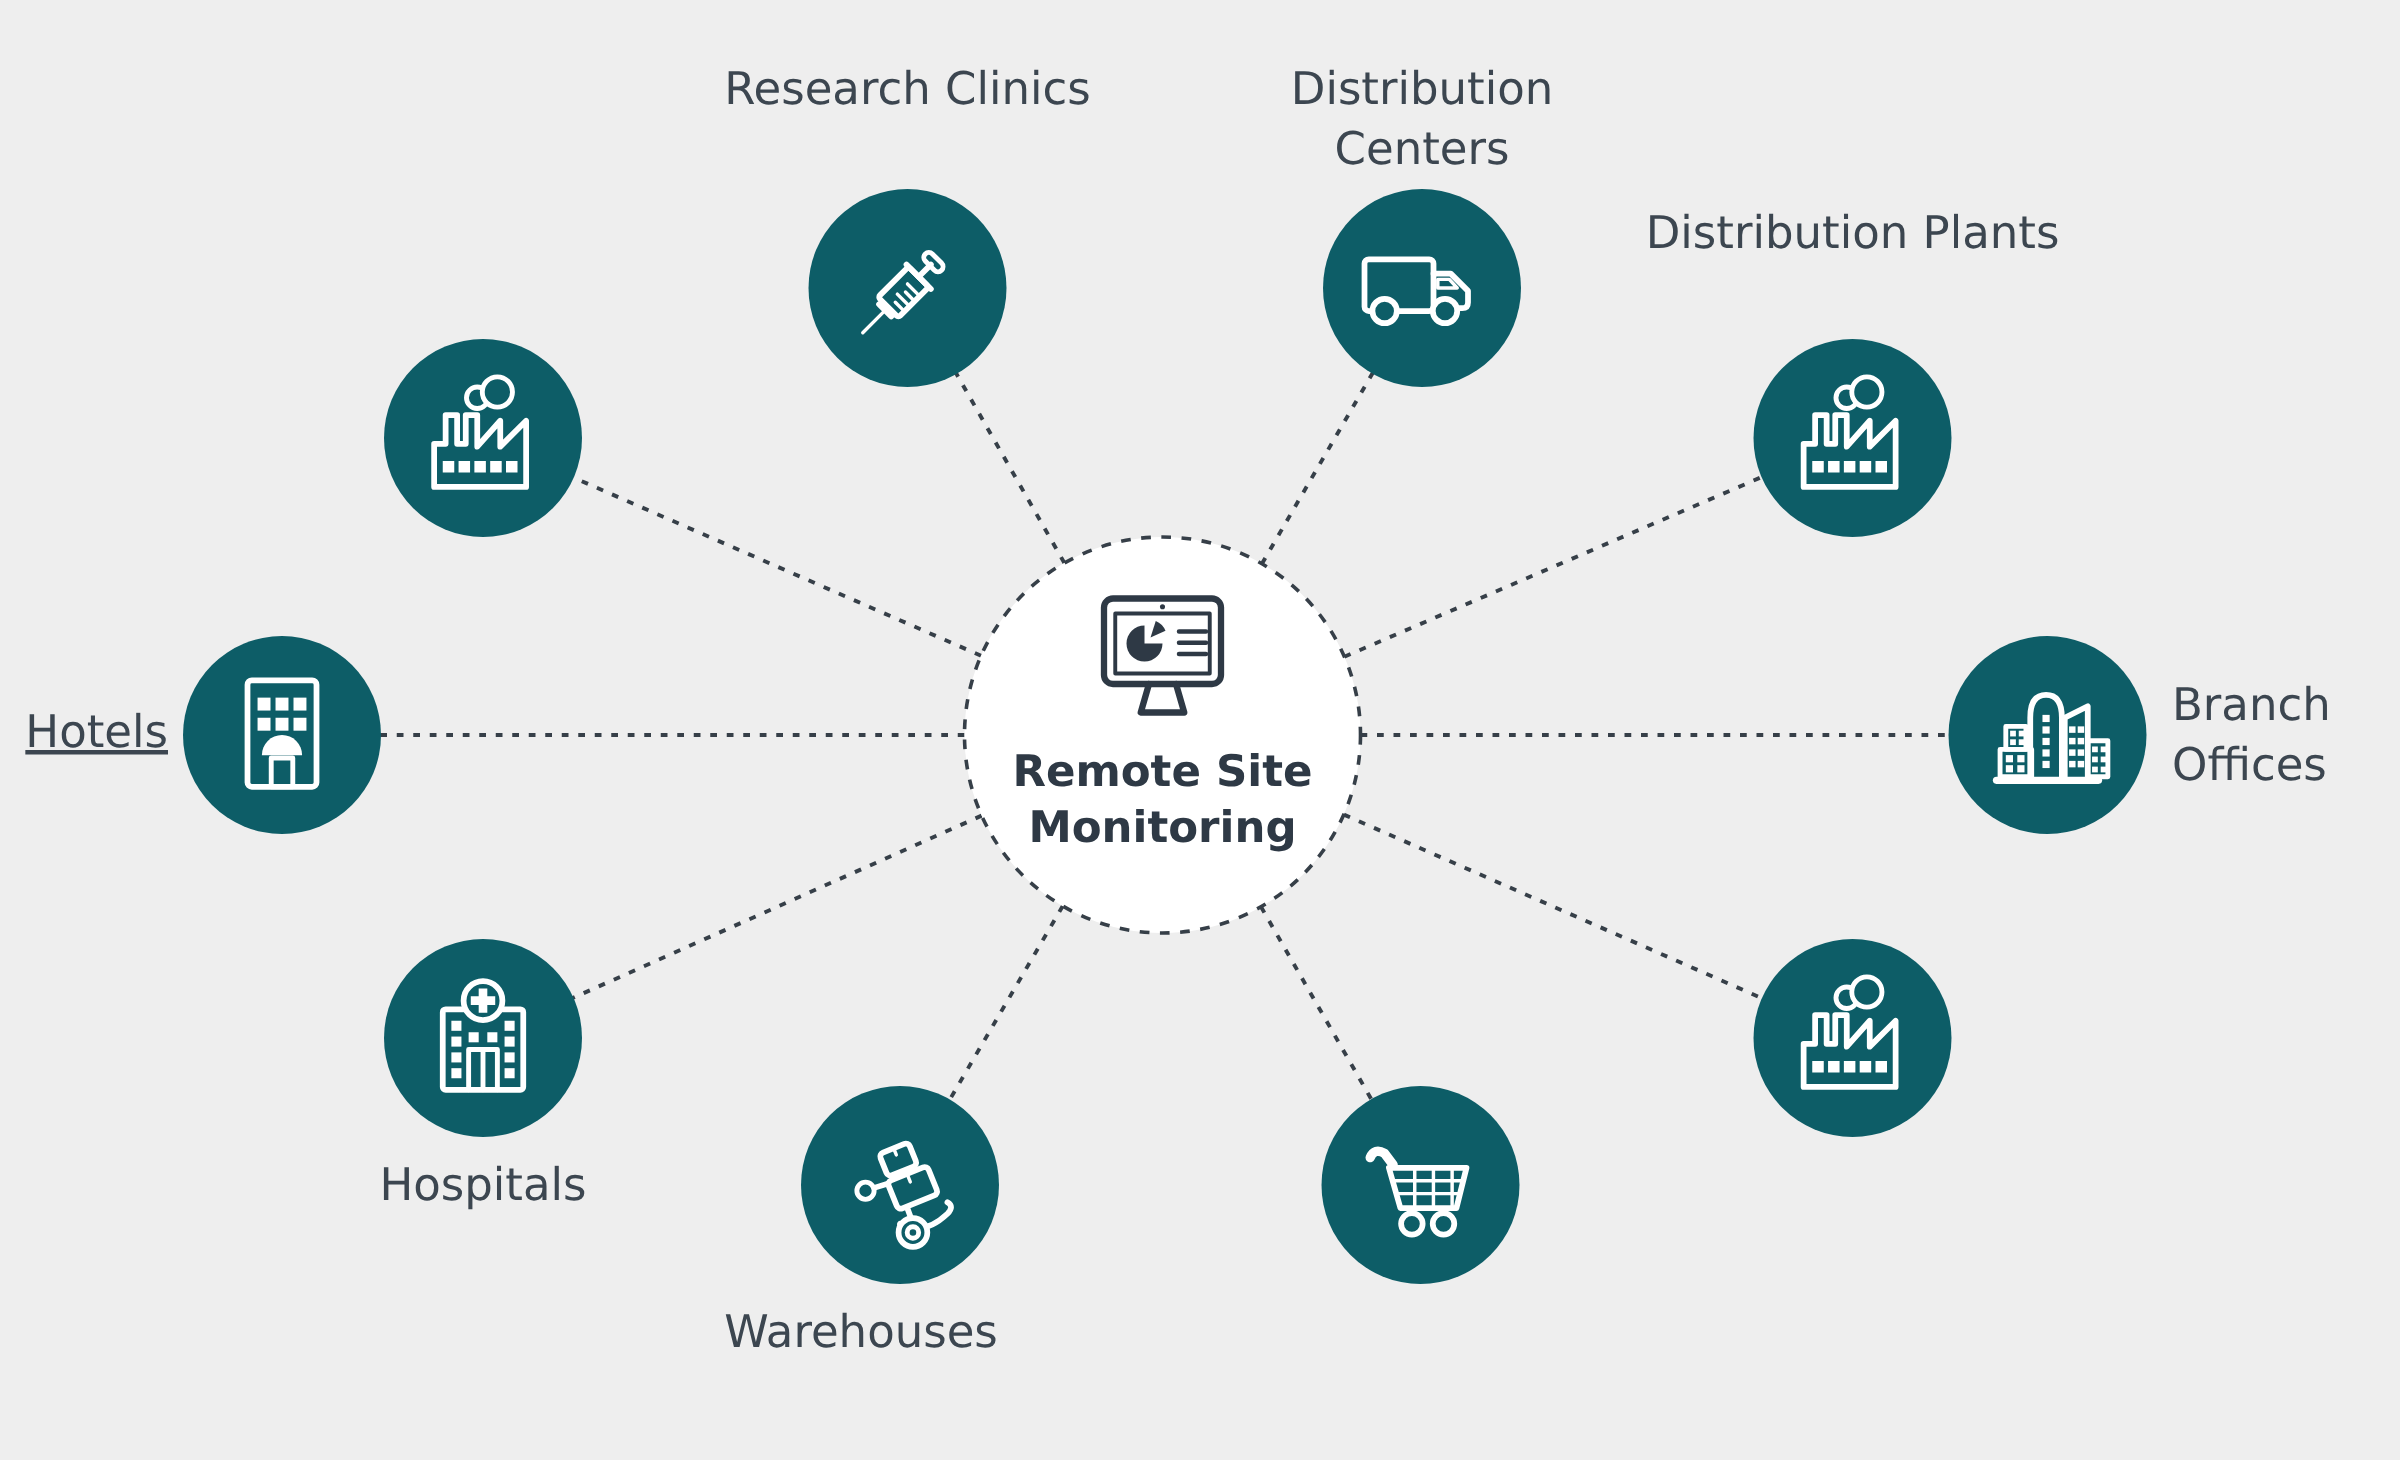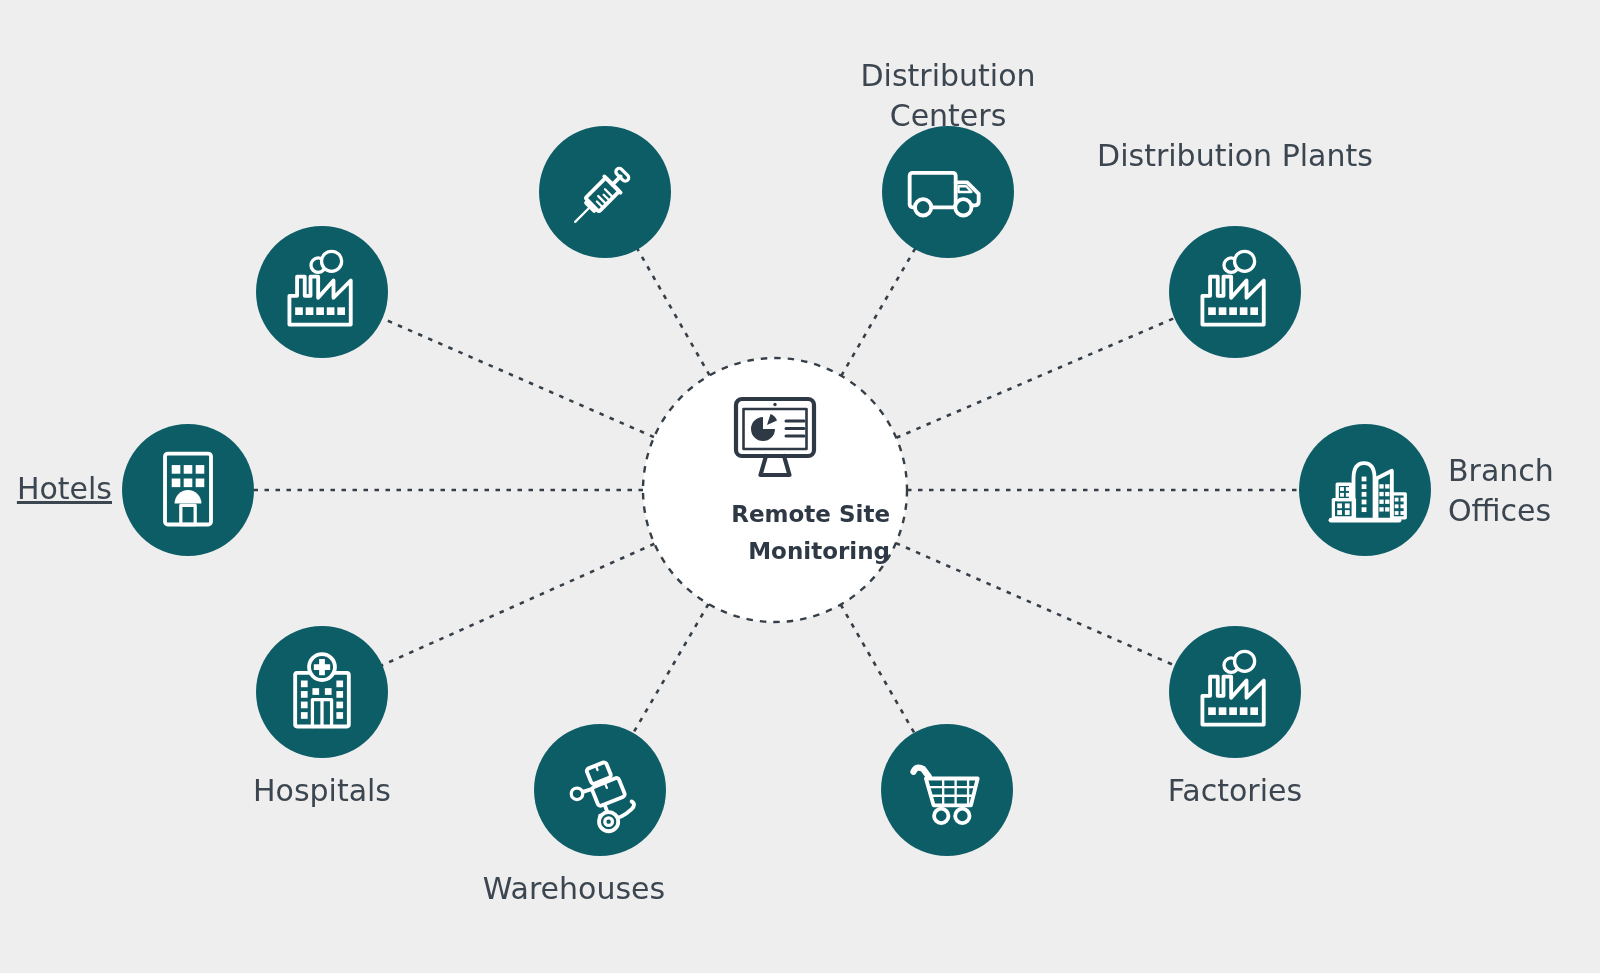--- a/index.html
+++ b/index.html
@@ -20,21 +20,21 @@
   .hub-ring{fill:var(--center-fill);stroke:var(--connector);stroke-width:2.4;stroke-dasharray:6.5 7;}
   .node-circle{position:absolute;width:132px;height:132px;border-radius:50%;
     background:var(--node-fill);display:flex;align-items:center;justify-content:center;z-index:2;}
   .node-circle svg{width:92px;height:92px;display:block;}
   .label{position:absolute;font-size:30px;line-height:40px;color:var(--label-text);z-index:2;}
   .t-center{text-align:center;}
   .t-right{text-align:right;text-decoration:underline;}
   .t-left{text-align:left;}
   .center-wrap{position:absolute;left:660px;top:396px;width:230px;z-index:2;text-align:center;}
   .center-label{position:absolute;left:660px;top:496px;width:230px;z-index:2;
-    font-size:23px;line-height:37px;font-weight:bold;color:var(--center-text);text-align:right;}
+    font-size:29px;line-height:37px;font-weight:bold;color:var(--center-text);text-align:center;}
   .icm{stroke:var(--center-text);fill:none;stroke-linecap:round;stroke-linejoin:round;display:block;margin:0 auto;}
   .mw4{stroke-width:4.2;}
   .mw2{stroke-width:2.6;}
   .mw3{stroke-width:3;}
   .mfill{fill:var(--center-text);stroke:none;}
   .ic{stroke:var(--icon-stroke);fill:none;stroke-width:4;stroke-linecap:round;stroke-linejoin:round;}
   .ic .fill{fill:var(--icon-stroke);stroke:none;}
   .ic .plate{fill:var(--node-fill);}
   .sw2{stroke-width:2.4;}
   .sw3{stroke-width:3.4;}
@@ -80,35 +80,36 @@
       <g class="fill">
         <rect x="20" y="64" width="8" height="8"></rect>
           <rect x="31" y="64" width="8" height="8"></rect>
         <rect x="42" y="64" width="8" height="8"></rect>
           <rect x="53" y="64" width="8" height="8"></rect>
         <rect x="64" y="64" width="8" height="8"></rect>
       </g>
     </svg>
   </div>
 
+  <div class="label t-center" style="left:475px;top:40px;width:260px;">Research Clinics</div>
   <div class="node-circle" style="left:539px;top:126px;">
     <svg class="ic" viewBox="0 0 96 96">
       <g transform="rotate(-45 48 48)">
         <path class="sw2" d="M4,48 H24"></path>
         <path d="M26,42 V54"></path>
         <rect x="29" y="38" width="30" height="20" rx="2"></rect>
         <path class="sw2" d="M35,49 V56 M40,46 V56 M45,49 V56 M50,46 V56"></path>
         <path d="M59,36 V60"></path>
         <path d="M59,48 H71"></path>
         <rect class="sw3" x="70" y="40" width="7" height="16" rx="3.5"></rect>
       </g>
     </svg>
   </div>
 
-  <div class="label t-center" style="left:818px;top:56px;width:260px;">Distribution Centers</div>
+  <div class="label t-center" style="left:818px;top:40px;width:260px;">Distribution Centers</div>
   <div class="node-circle" style="left:882px;top:126px;">
     <svg class="ic" viewBox="0 0 96 96">
       <rect x="8" y="28" width="48" height="36" rx="3"></rect>
       <path d="M56,38 H68 L80,50 V58 Q80,62 76,62 H56"></path>
       <path class="sw2" d="M59,42 H67 L72.5,48 H59 Z"></path>
       <circle class="plate" cx="22" cy="64" r="8.5"></circle>
       <circle class="plate" cx="64" cy="64" r="8.5"></circle>
     </svg>
   </div>
 
@@ -229,21 +230,20 @@
     <svg class="ic" viewBox="0 0 96 96">
       <path class="sw6" d="M13,29 Q16,22 23,26 L29,34"></path>
       <path d="M26,36 H80 L73,64 H34 Z"></path>
       <path class="sw2" d="M44,36 V64 M57,36 V64 M70,36 V64"></path>
       <path class="sw2" d="M28.5,45 H78 M31,54 H75.5"></path>
       <circle class="plate" cx="42" cy="75" r="7.5"></circle>
       <circle class="plate" cx="64" cy="75" r="7.5"></circle>
     </svg>
   </div>
 
-  <div class="label t-center" style="left:1105px;top:771px;width:260px;">Factories</div>
   <div class="node-circle" style="left:1169px;top:626px;">
     <svg class="ic" viewBox="0 0 96 96">
       <circle class="plate sw3" cx="44" cy="20" r="7.5"></circle>
       <circle class="plate sw3" cx="58" cy="16" r="10.5"></circle>
       <path d="M14,82 V52 H22 V32 H30 V52 H36 V32 H44 V54 L60,36 V54 L78,36 V82 Z"></path>
       <g class="fill">
         <rect x="20" y="64" width="8" height="8"></rect>
           <rect x="31" y="64" width="8" height="8"></rect>
         <rect x="42" y="64" width="8" height="8"></rect>
           <rect x="53" y="64" width="8" height="8"></rect>

